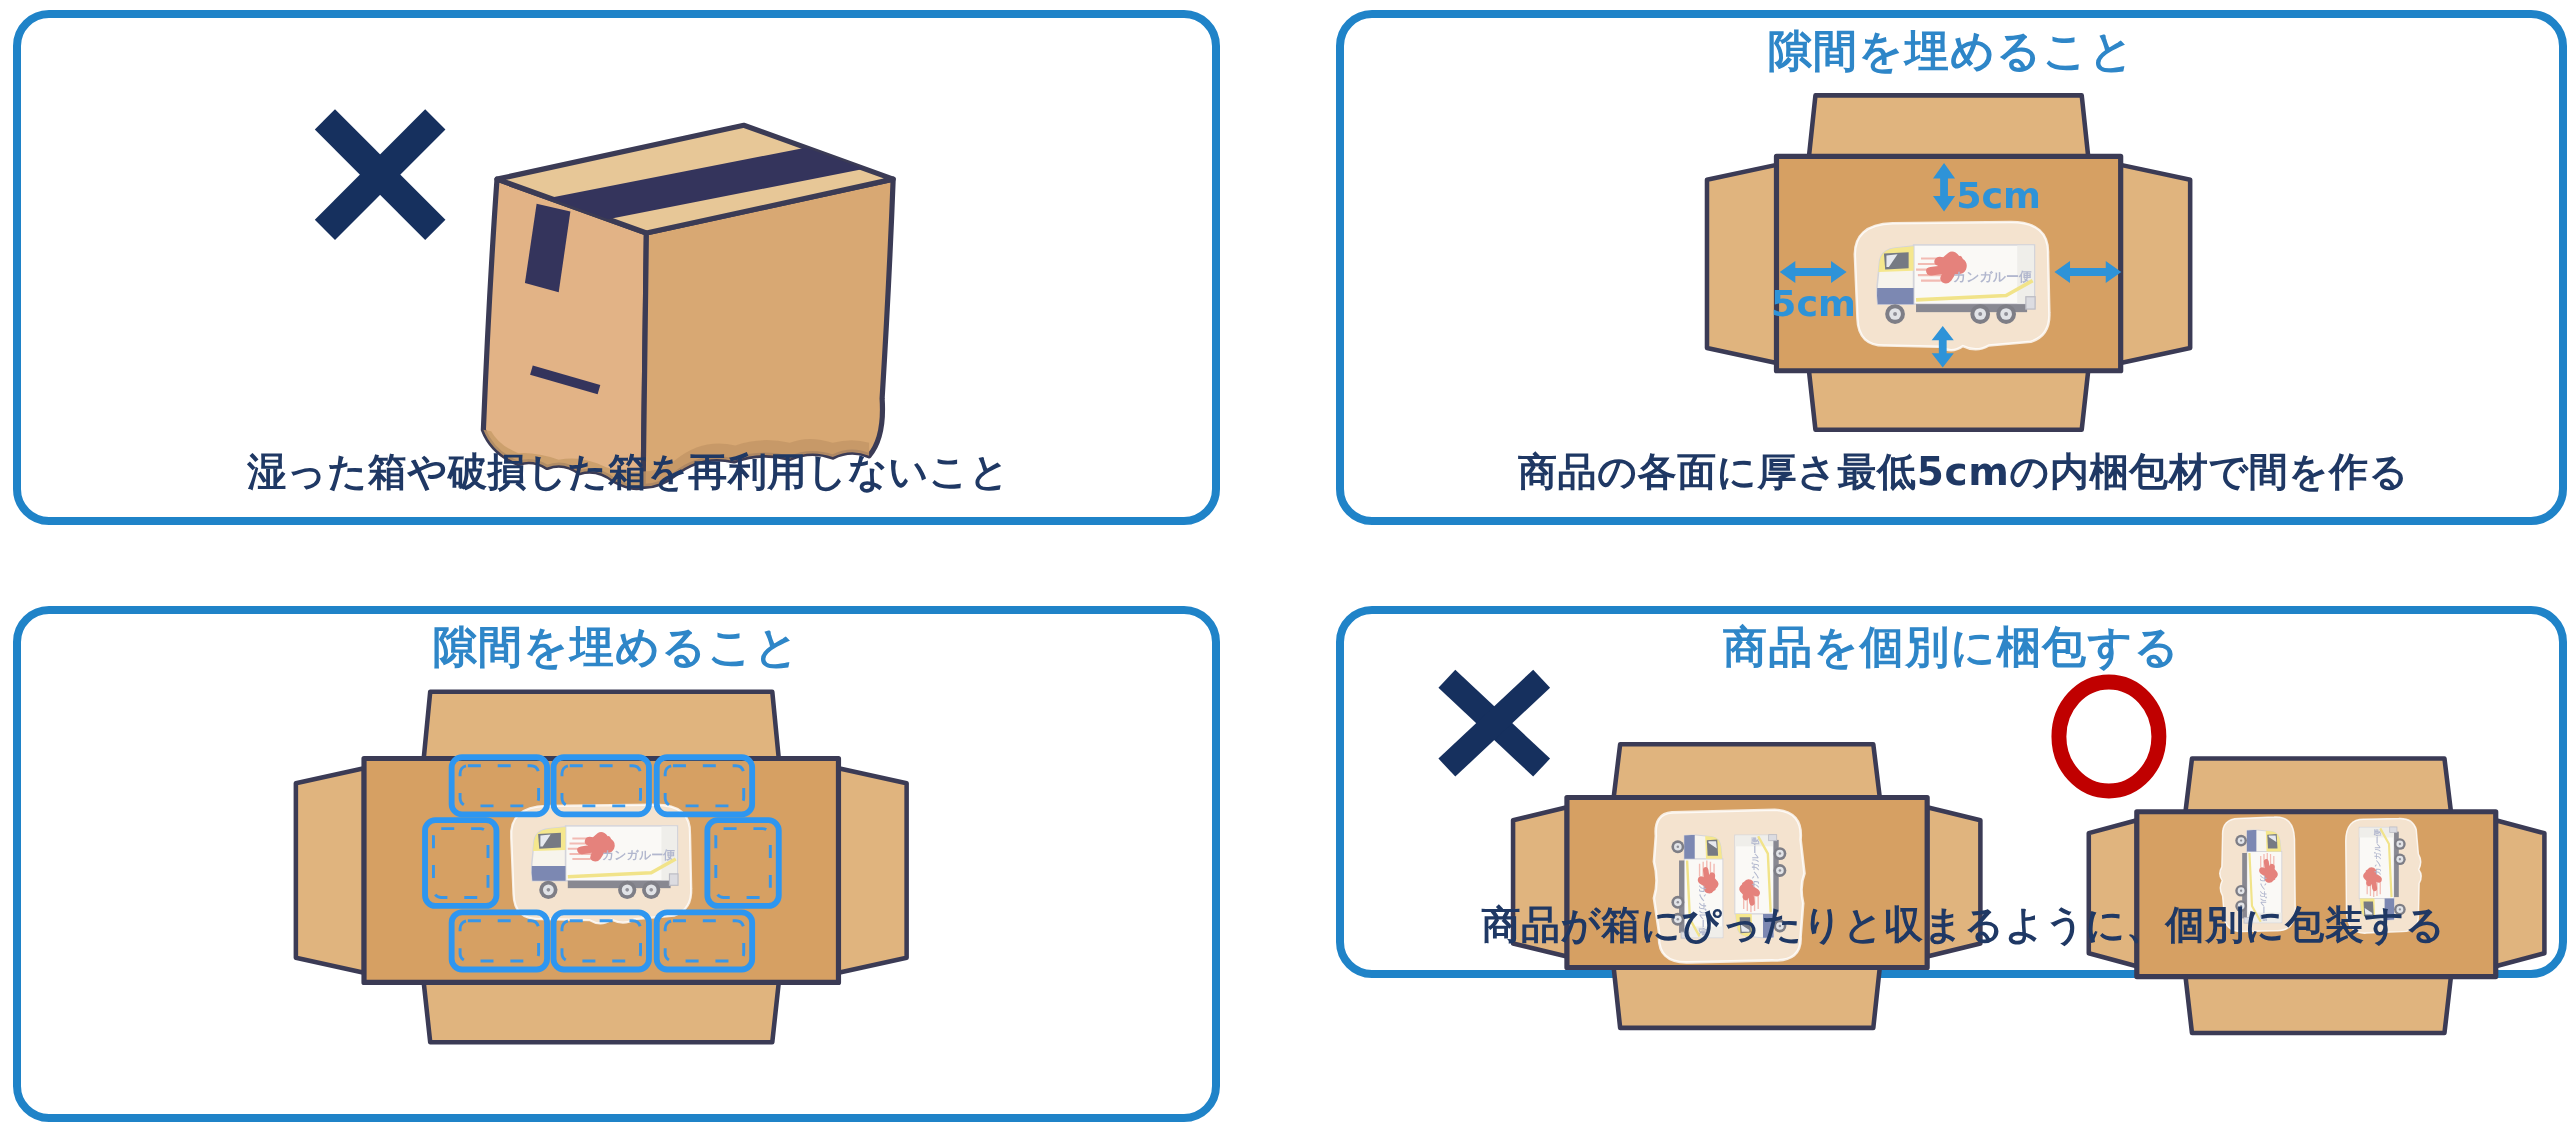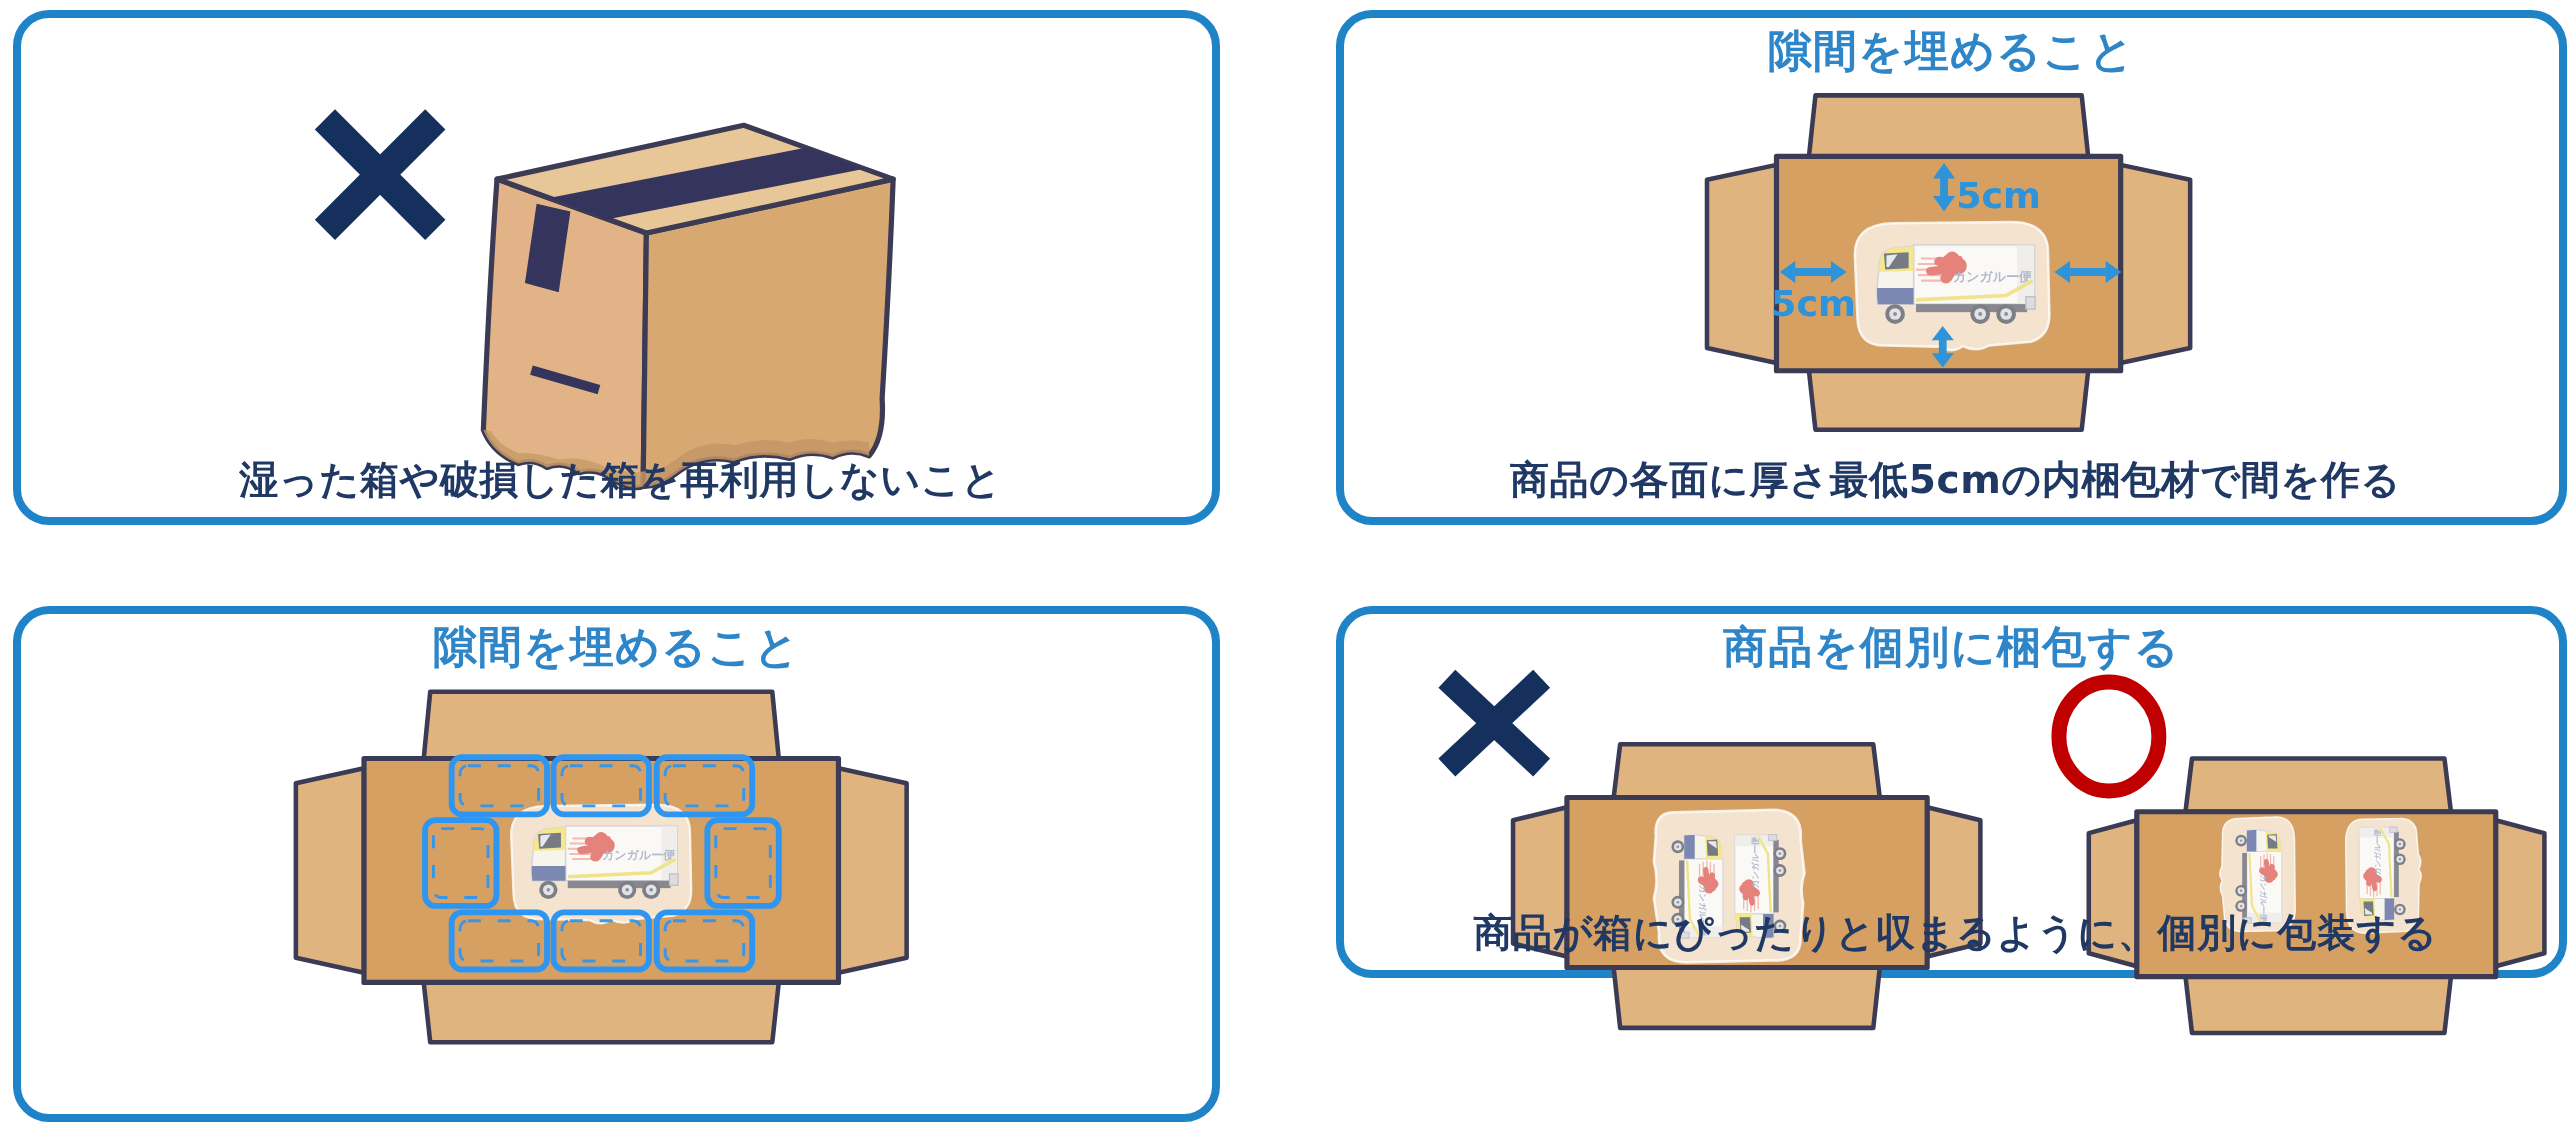--- a/index.html
+++ b/index.html
@@ -6,21 +6,21 @@
   body{width:2576px;height:1132px;font-family:"DejaVu Sans",sans-serif;}
   .stage{position:relative;width:2576px;height:1132px;background:#ffffff;overflow:hidden;}
   .panel{position:absolute;border:8.4px solid #1F83C8;border-radius:36px;background:#ffffff;box-sizing:border-box;}
   #panel-1{left:13px;top:9.7px;width:1207px;height:515px;}
   #panel-2{left:1336px;top:9.7px;width:1231px;height:515px;}
   #panel-3{left:13px;top:606px;width:1207px;height:516px;}
   #panel-4{left:1336px;top:606px;width:1231px;height:372px;padding-left:44px;}
   .art{position:absolute;left:-8.4px;top:-8.4px;}
   .title{position:absolute;left:-8.4px;top:10.4px;width:100%;margin:0;padding:0 8.4px;text-align:center;
          font-size:44px;font-weight:bold;color:#2E86C8;line-height:1.05;letter-spacing:1.3px;z-index:3;}
-  .caption{position:absolute;left:-8.4px;bottom:11.7px;width:100%;margin:4px;padding:0 8.4px;text-align:center;
+  .caption{position:absolute;left:-8.4px;bottom:11.7px;width:100%;margin:12px;padding:0 8.4px;text-align:center;
          font-size:39px;font-weight:bold;color:#1F3864;line-height:1.05;letter-spacing:0.6px;z-index:3;}
   .defs-svg{position:absolute;width:0;height:0;overflow:hidden;}
   .po{stroke-width:9;fill:none;}
   .pi{stroke-width:4.5;stroke-dasharray:20 26;fill:none;opacity:.95;}
   .flap{fill:#E0B47E;stroke:#3B3B55;stroke-width:7;stroke-linejoin:round;}
   .bodybx{fill:#D6A063;stroke:#3B3B55;stroke-width:8;stroke-linejoin:round;}
   .cmlabel{font-size:56px;font-weight:bold;font-family:"DejaVu Sans",sans-serif;}
 </style>
 </head>
 <body>

